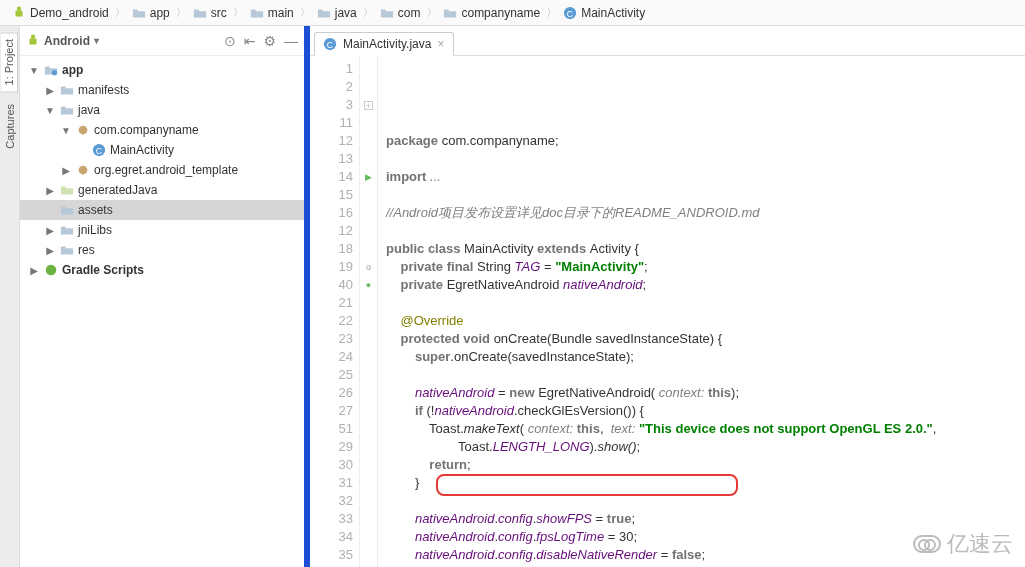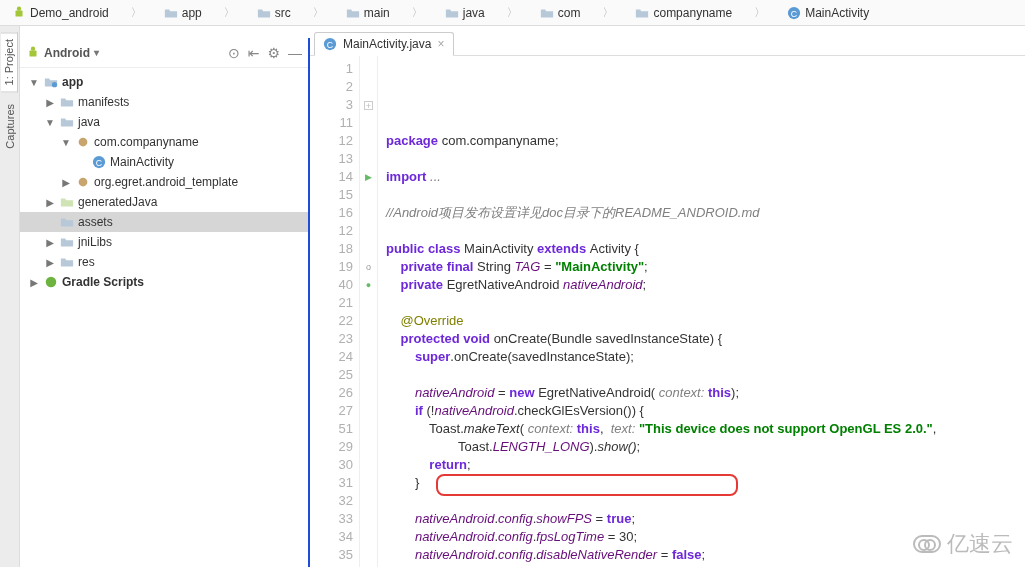--- a/index.html
+++ b/index.html
@@ -1,33 +1,33 @@
 <!DOCTYPE html>
 <html><head>
 <meta charset="utf-8">
 <style>
 * { margin: 0; padding: 0; box-sizing: border-box; font-family: "Helvetica Neue", Arial, sans-serif; }
 body { font-size: 12px; color: #333; background: #fff; overflow: hidden; width: 1025px; height: 567px; }
 .root { display: flex; flex-direction: column; width: 100%; height: 100%; }
 
 
-.breadcrumbs { display: flex; align-items: center; height: 26px; padding: 0 8px; border-bottom: 1px solid #ddd; background: #fafafa; gap: 18px; }
+.breadcrumbs { display: flex; align-items: center; height: 26px; padding: 0 8px; border-bottom: 1px solid #ddd; background: #fafafa; gap: 2px; }
 .crumb { display: flex; align-items: center; gap: 4px; padding: 2px 4px; cursor: default; }
 .crumb-sep { color: #aaa; font-size: 11px; }
 .ico { display: inline-flex; align-items: center; justify-content: center; width: 14px; height: 14px; }
 .ico svg { width: 14px; height: 14px; }
 
 
 .body { display: flex; flex: 1; min-height: 0; }
 .left-rail { width: 20px; background: #ececec; border-right: 1px solid #ddd; display: flex; flex-direction: column; align-items: center; padding-top: 6px; gap: 6px; }
 .left-rail .tab { writing-mode: vertical-rl; transform: rotate(180deg); font-size: 11px; color: #555; padding: 6px 2px; cursor: pointer; }
 .left-rail .tab.active { background: #fff; border: 1px solid #ccc; border-right: none; }
 
 
-.sidebar { width: 290px; border-right: 2px solid #1d4ed8; display: flex; flex-direction: column; background: #fff; margin-top: 12px; }
+.sidebar { width: 290px; border-right: 6px solid #1d4ed8; display: flex; flex-direction: column; background: #fff; }
 .sidebar-toolbar { display: flex; align-items: center; height: 30px; padding: 0 6px; border-bottom: 1px solid #eee; gap: 6px; }
 .toolbar-left { display: flex; align-items: center; gap: 4px; font-weight: bold; color: #555; }
 .toolbar-left .chev { font-size: 10px; color: #777; }
 .toolbar-right { margin-left: auto; display: flex; gap: 8px; color: #888; }
 .toolbar-btn { cursor: pointer; font-size: 14px; line-height: 1; }
 
 .tree { flex: 1; overflow: auto; padding: 4px 0; }
 .tree-row { display: flex; align-items: center; height: 20px; padding: 0 4px; gap: 4px; cursor: pointer; }
 .tree-row.selected { background: #d6d6d6; }
 .tree-row .arrow { width: 12px; text-align: center; color: #777; font-size: 10px; }
@@ -47,21 +47,21 @@
 .editor { flex: 1; display: flex; min-height: 0; font-family: "Menlo", "Monaco", "Consolas", monospace; font-size: 13px; }
 .gutter { width: 50px; background: #fff; border-right: 1px solid #eee; text-align: right; padding: 4px 6px 4px 0; color: #b0b0b0; line-height: 18px; }
 .gutter .ln { height: 18px; }
 .gutter-icons { width: 18px; background: #fff; border-right: 1px solid #eee; padding-top: 4px; }
 .gutter-icons .gl { height: 18px; display: flex; align-items: center; justify-content: center; font-size: 9px; }
 .code { flex: 1; padding: 4px 0 4px 8px; line-height: 18px; white-space: pre; overflow: auto; position: relative; }
 .code .line { height: 18px; }
 .box-red { border: 2px solid #e53935; border-radius: 8px; position: absolute; pointer-events: none; }
 
 
-.kw { color: #6d28d9; font-weight: bold; }
+.kw { color: #737373; font-weight: bold; }
 .str { color: #008000; font-weight: bold; }
 .cm { color: #808080; font-style: italic; }
 .ann { color: #808000; }
 .fld { color: #660e7a; font-style: italic; }
 .mth { font-style: italic; }
 .param { color: #808080; font-style: italic; }
 
 .watermark { position: absolute; right: 12px; bottom: 8px; color: #bbb; display: flex; align-items: center; gap: 6px; font-size: 22px; font-weight: 300; }
 .watermark .logo { width: 28px; height: 18px; border: 2px solid #bbb; border-radius: 12px; position: relative; }
 .watermark .logo::before, .watermark .logo::after { content: ""; position: absolute; width: 8px; height: 8px; border: 2px solid #bbb; border-radius: 50%; top: 2px; }

